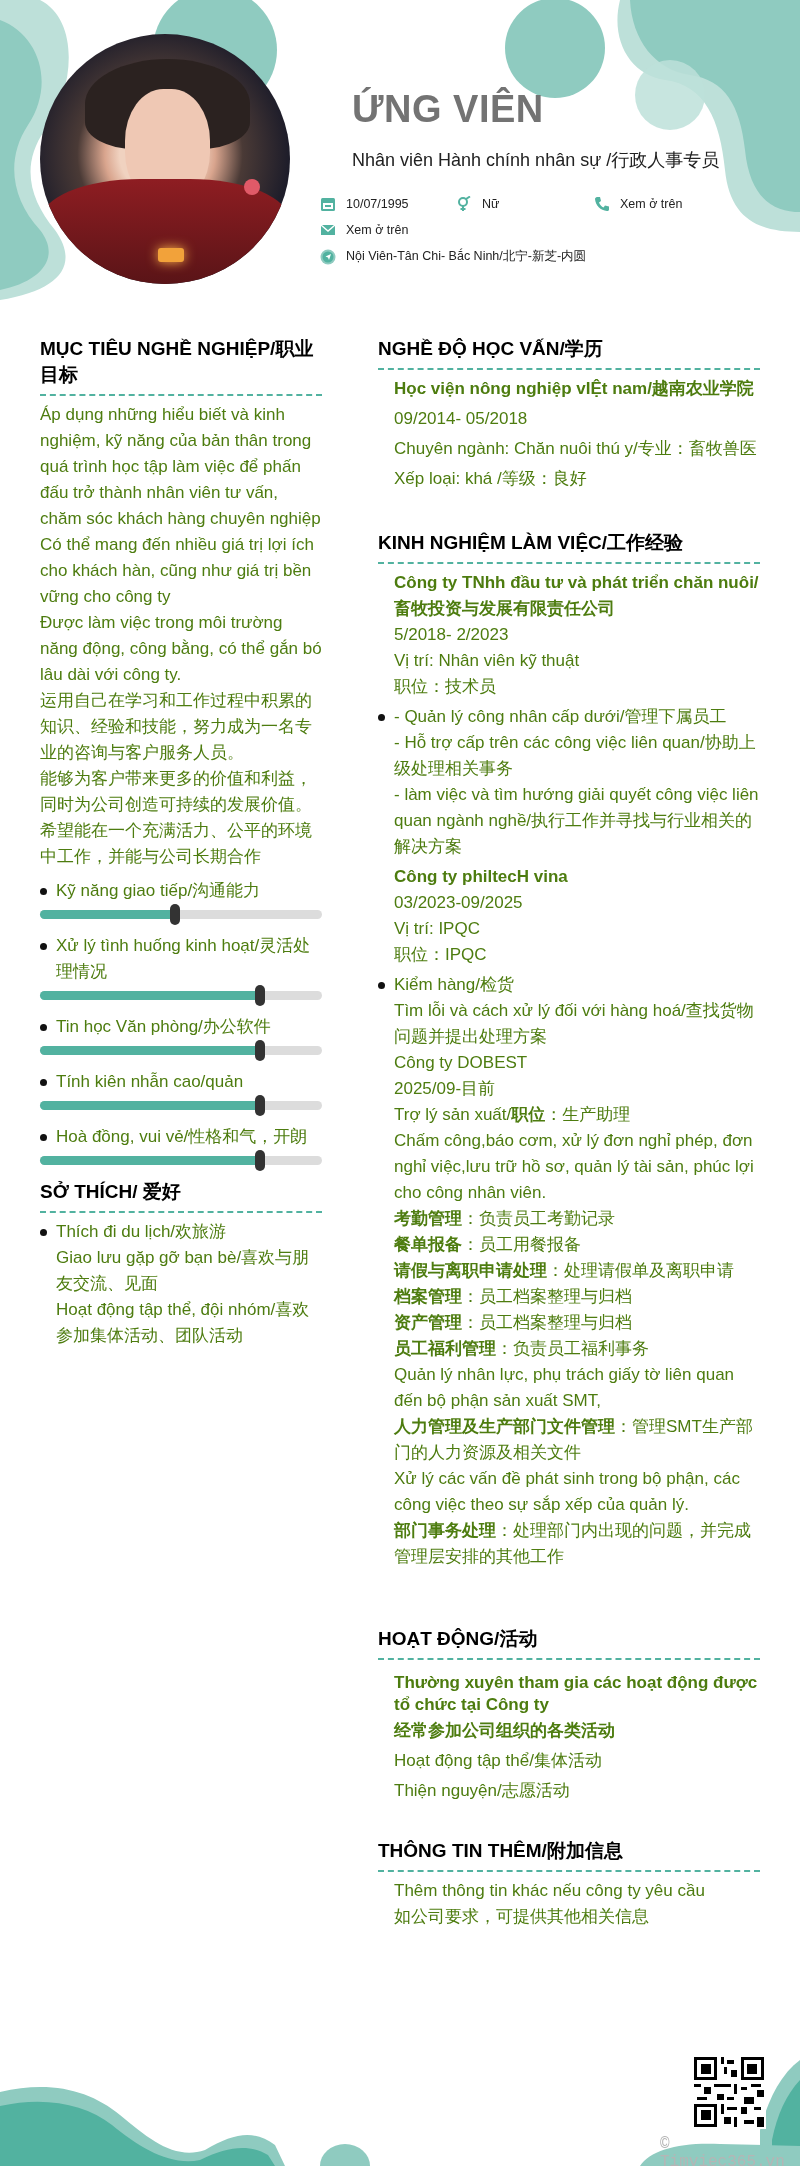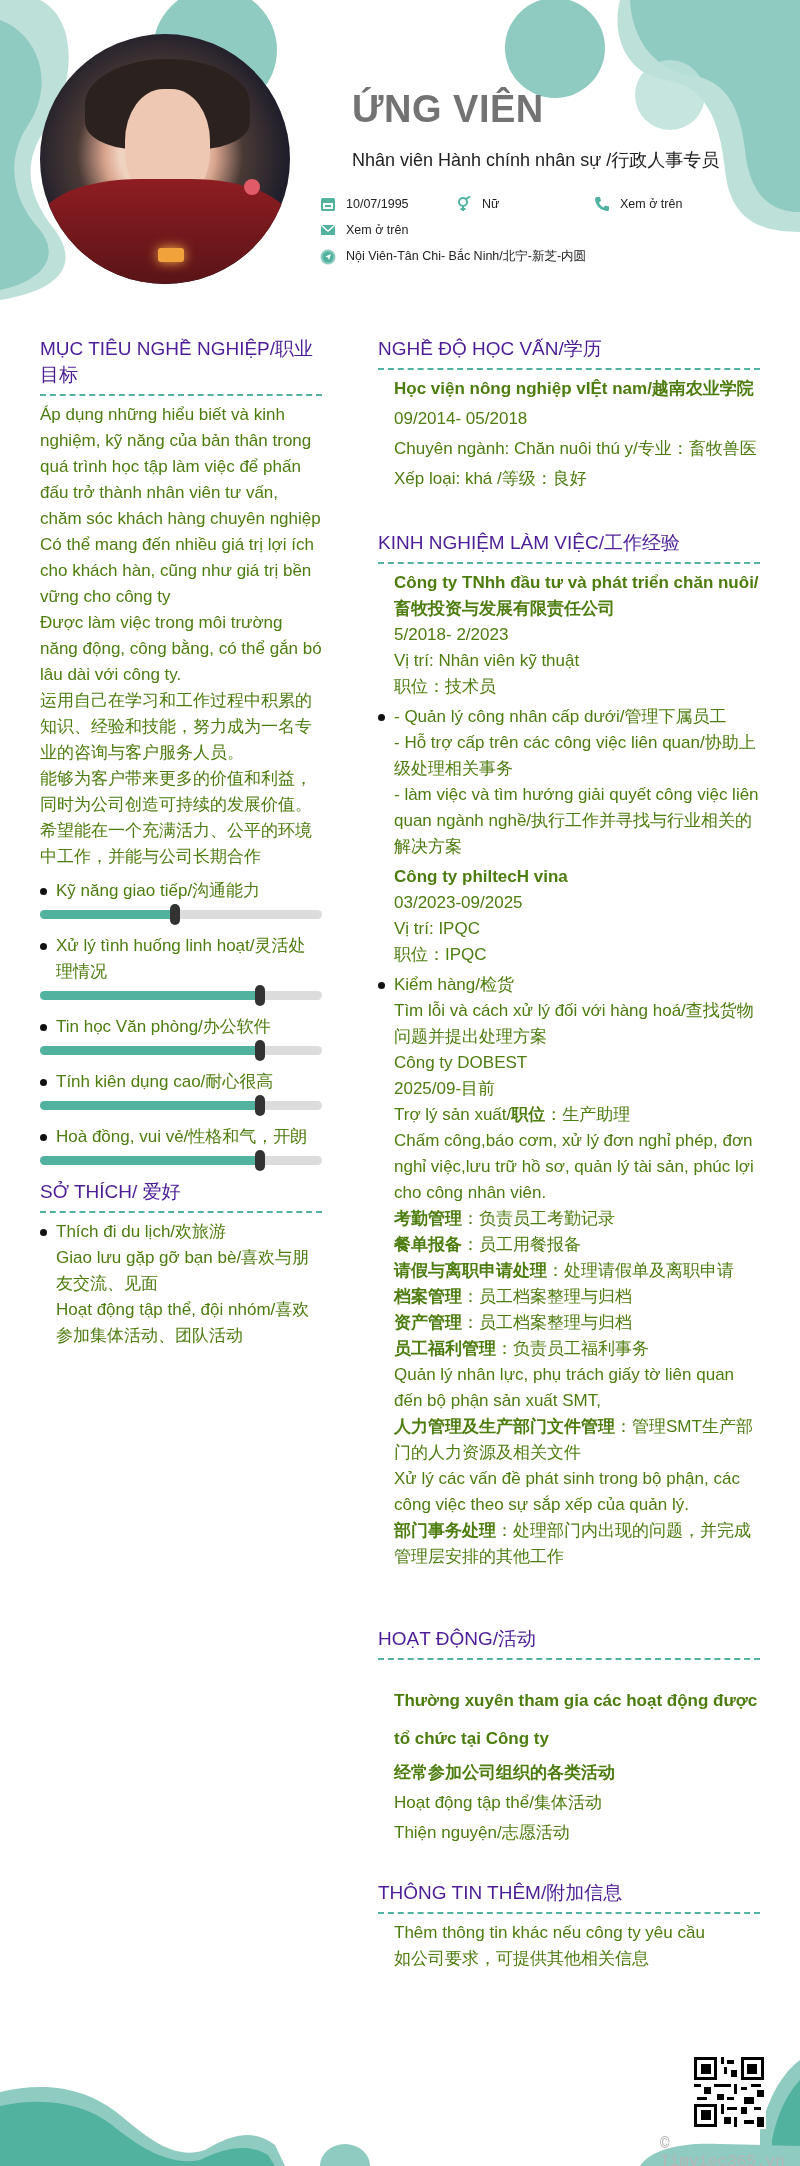--- a/index.html
+++ b/index.html
@@ -17,21 +17,21 @@
   .avatar .flower { position: absolute; right: 12%; top: 58%; width: 16px; height: 16px; border-radius: 50%; background: #e05a68; }
   .avatar .candle { position: absolute; left: 47%; bottom: 9%; width: 26px; height: 14px; background: #f2a23a; border-radius: 3px; box-shadow: 0 0 12px #ffb54a; }
 
   .name { position: absolute; left: 352px; top: 88px; font-size: 38px; font-weight: bold; color: #737373; letter-spacing: 0.5px; }
   .role { position: absolute; left: 352px; top: 148px; font-size: 18px; color: #222; }
   .info { position: absolute; font-size: 12.5px; color: #222; display: flex; align-items: center; gap: 10px; }
   .info svg { width: 16px; height: 16px; flex: none; }
 
   
   .col { position: absolute; }
-  .sec-title { font-size: 19px; font-weight: normal; color: #4c1d95; line-height: 26px; padding-bottom: 6px;
+  .sec-title { font-size: 19px; font-weight: bold; color: #000000; line-height: 26px; padding-bottom: 6px;
                border-bottom: 2px dashed #52b2a0; margin-bottom: 6px; }
   .p { font-size: 17px; line-height: 26px; color: #4d7c0f; }
   .ind { padding-left: 16px; }
   .b { font-weight: bold; }
   .bul { position: relative; padding-left: 16px; }
   .bul::before { content: ""; position: absolute; left: 0; top: 10px; width: 7px; height: 7px; border-radius: 50%; background: #111; }
 
   .skill { margin-bottom: 2px; }
   .bar { position: relative; height: 9px; border-radius: 5px; background: #dcdcdc; margin: 6px 0 14px 0; }
   .bar .fill { position: absolute; left: 0; top: 0; height: 100%; border-radius: 5px; background: #52b2a0; }
@@ -126,35 +126,35 @@
 
   <section style="margin-top:8px">
     <div class="skill">
       <div class="p bul">Kỹ năng giao tiếp/沟通能力</div>
       <div class="bar">
           <div class="fill" style="width:48%"></div>
           <div class="knob" style="left:calc(48% - 5px)"></div>
         </div>
     </div>
     <div class="skill">
-      <div class="p bul">Xử lý tình huống linh hoạt/灵活处理情况</div>
+      <div class="p bul">Xử lý tình huống kinh hoạt/灵活处理情况</div>
       <div class="bar">
           <div class="fill" style="width:78%"></div>
           <div class="knob" style="left:calc(78% - 5px)"></div>
         </div>
     </div>
     <div class="skill">
       <div class="p bul">Tin học Văn phòng/办公软件</div>
       <div class="bar">
           <div class="fill" style="width:78%"></div>
           <div class="knob" style="left:calc(78% - 5px)"></div>
         </div>
     </div>
     <div class="skill">
-      <div class="p bul">Tính kiên dụng cao/耐心很高</div>
+      <div class="p bul">Tính kiên nhẫn cao/quản</div>
       <div class="bar">
           <div class="fill" style="width:78%"></div>
           <div class="knob" style="left:calc(78% - 5px)"></div>
         </div>
     </div>
     <div class="skill">
       <div class="p bul">Hoà đồng, vui vẻ/性格和气，开朗</div>
       <div class="bar">
           <div class="fill" style="width:78%"></div>
           <div class="knob" style="left:calc(78% - 5px)"></div>
@@ -210,21 +210,21 @@
     <div class="p ind">Quản lý nhân lực, phụ trách giấy tờ liên quan đến bộ phận sản xuất SMT,</div>
     <div class="p ind"><span class="b">人力管理及生产部门文件管理</span><span>：管理SMT生产部门的人力资源及相关文件</span></div>
     <div class="p ind">Xử lý các vấn đề phát sinh trong bộ phận, các công việc theo sự sắp xếp của quản lý.</div>
     <div class="p ind"><span class="b">部门事务处理</span><span>：处理部门内出现的问题，并完成管理层安排的其他工作</span></div>
   </section>
 </div>
 
 <div class="col" style="left:378px;top:1626px;width:382px">
   <section>
     <div class="sec-title">HOẠT ĐỘNG/活动</div>
-    <div class="p ind b" style="line-height:38px;margin-top:22px">Thường xuyên tham gia các hoạt động được tổ chức tại Công ty</div>
+    <div class="p ind b" style="line-height:22px;margin-top:12px">Thường xuyên tham gia các hoạt động được tổ chức tại Công ty</div>
     <div class="p ind b" style="margin-top:2px">经常参加公司组织的各类活动</div>
     <div class="p ind" style="margin-top:4px">Hoạt động tập thể/集体活动</div>
     <div class="p ind" style="margin-top:4px">Thiện nguyện/志愿活动</div>
   </section>
 
   <section style="margin-top:34px">
     <div class="sec-title">THÔNG TIN THÊM/附加信息</div>
     <div class="p ind" style="margin-top:4px">Thêm thông tin khác nếu công ty yêu cầu</div>
     <div class="p ind">如公司要求，可提供其他相关信息</div>
   </section>

